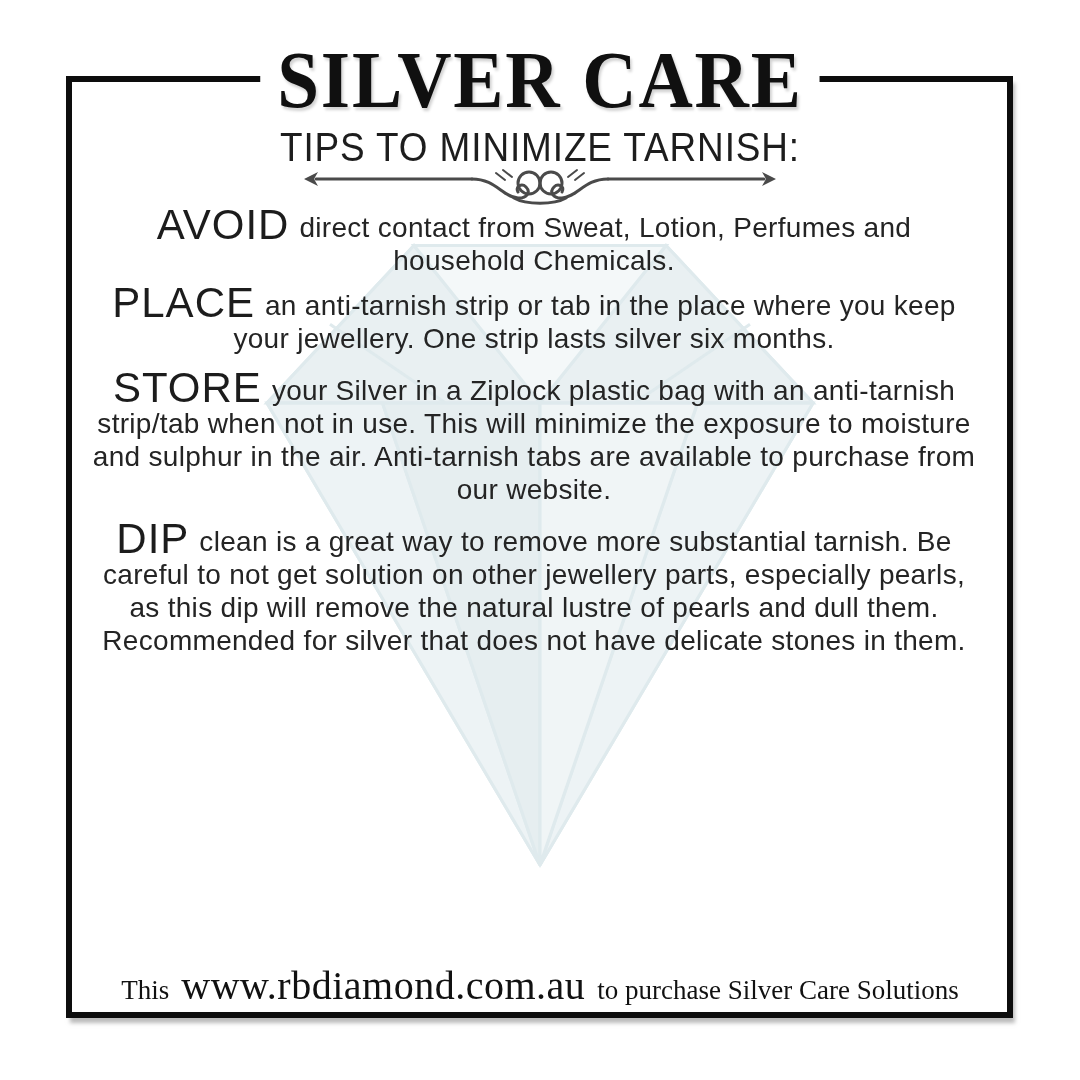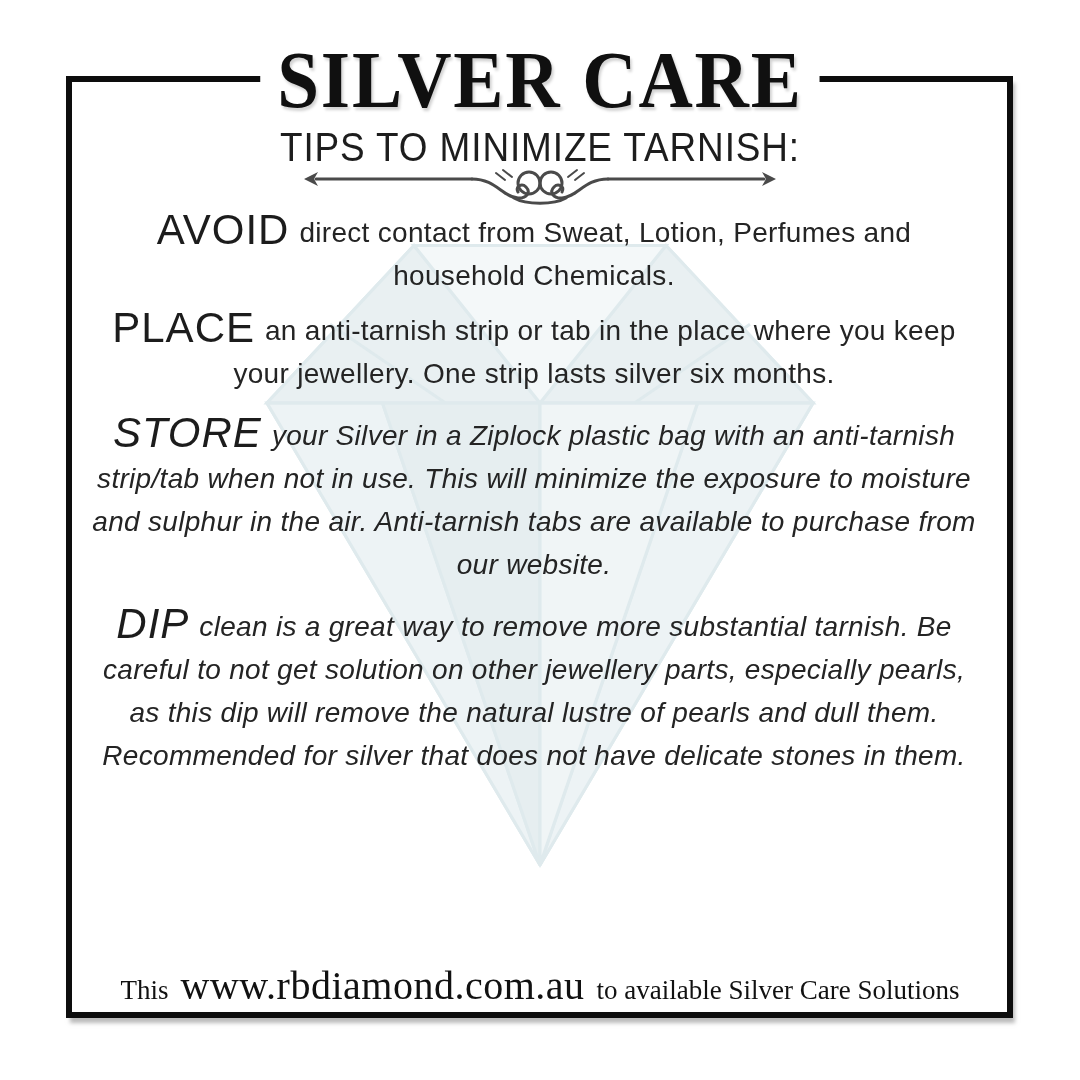--- a/index.html
+++ b/index.html
@@ -78,31 +78,31 @@
     left: 92px;
     top: 208px;
     width: 896px;
     z-index: 2;
     text-align: center;
     color: #242424;
   }
   .tip {
     margin: 0 12px 9px 0;
     font-size: 28px;
-    line-height: 43px;
+    line-height: 33px;
     letter-spacing: 0.3px;
   }
   .tip .lead {
     font-size: 42px;
     letter-spacing: 1px;
     margin-right: 10px;
     color: #1c1c1c;
     vertical-align: -2px;
   }
-  .tip.gap-before { margin-top: 16px; font-style: italic; }
+  .tip.gap-before { margin-top: 16px; }
   .footer {
     position: absolute;
     top: 962px;
     left: 0;
     width: 100%;
     z-index: 2;
     text-align: center;
     font-family: "Liberation Serif", "DejaVu Serif", serif;
     color: #111111;
     white-space: nowrap;
@@ -158,16 +158,16 @@
   <div class="content">
     <p class="tip"><span class="lead">AVOID</span><span>direct contact from Sweat, Lotion, Perfumes and household Chemicals.</span></p>
     <p class="tip"><span class="lead">PLACE</span><span>an anti-tarnish strip or tab in the place where you keep your jewellery. One strip lasts silver six months.</span></p>
     <p class="tip gap-before"><span class="lead">STORE</span><span>your Silver in a Ziplock plastic bag with an anti-tarnish strip/tab when not in use. This will minimize the exposure to moisture and sulphur in the air. Anti-tarnish tabs are available to purchase from our website.</span></p>
     <p class="tip gap-before"><span class="lead">DIP</span><span>clean is a great way to remove more substantial tarnish. Be careful to not get solution on other jewellery parts, especially pearls, as this dip will remove the natural lustre of pearls and dull them. Recommended for silver that does not have delicate stones in them.</span></p>
   </div>
 
   <div class="footer">
     <span class="small">This</span>
     <span class="url">www.rbdiamond.com.au</span>
-    <span class="small">to available Silver Care Solutions</span>
+    <span class="small">to purchase Silver Care Solutions</span>
   </div>
 
 </div>
 
 </body></html>

